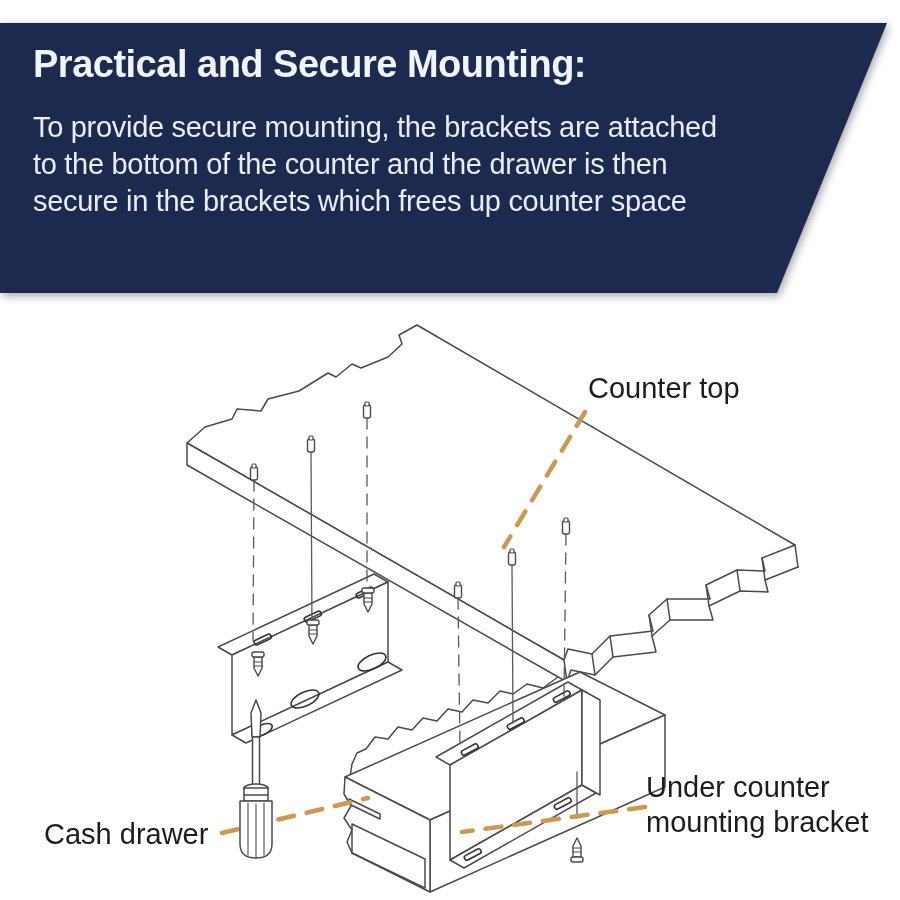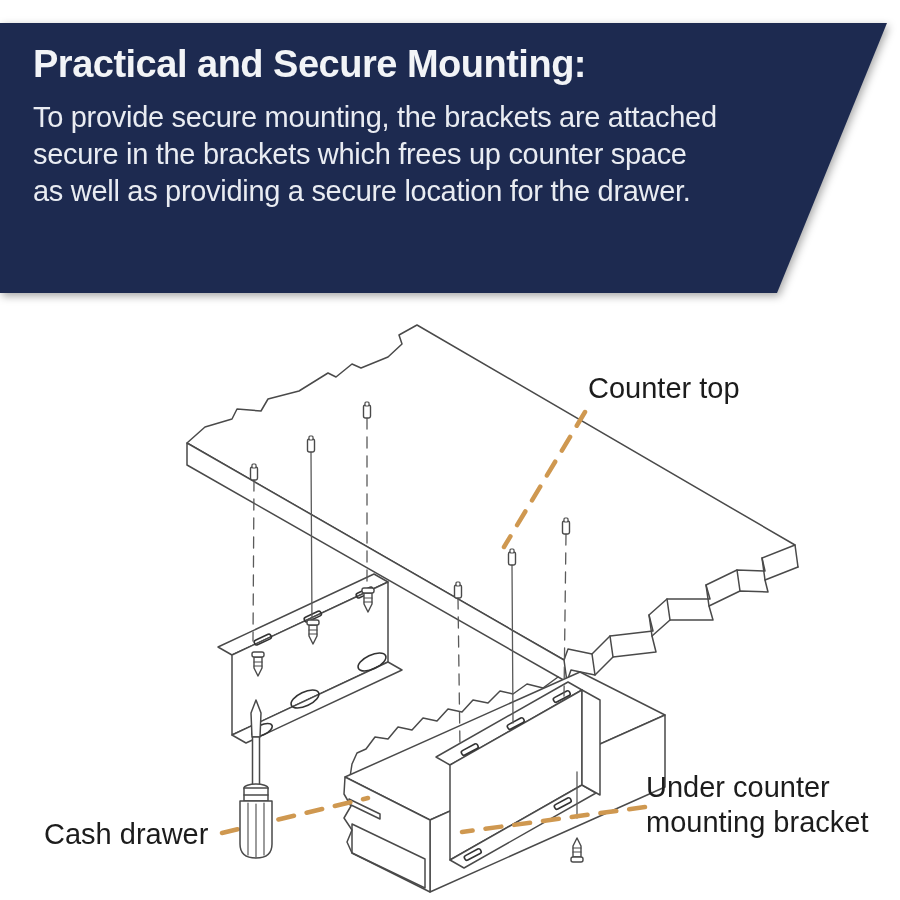--- a/index.html
+++ b/index.html
@@ -5,36 +5,36 @@
   html,body{margin:0;padding:0;background:#ffffff;}
   body{width:900px;height:900px;position:relative;overflow:hidden;
        font-family:"Liberation Sans",sans-serif;}
   .banner-wrap{position:absolute;top:23px;left:0;width:900px;height:270px;
        filter:drop-shadow(2px 3px 4px rgba(0,0,0,0.35));}
   .banner{width:100%;height:100%;background:#1d2a50;
        clip-path:polygon(0 0,887px 0,777px 270px,0 270px);
        box-sizing:border-box;padding:18px 0 0 33px;}
   .banner-title{color:#f2f4f7;font-size:38px;font-weight:bold;
        letter-spacing:-0.5px;line-height:46px;}
-  .banner-body{margin-top:12px;}
+  .banner-body{margin-top:22px;}
   .banner-line{color:#e9ecf2;font-size:29px;font-weight:normal;
        letter-spacing:-0.3px;line-height:37px;white-space:nowrap;}
   svg{position:absolute;top:0;left:0;}
   svg text{font-family:"Liberation Sans",sans-serif;font-size:29px;fill:#1c1c1c;}
 </style>
 </head>
 <body>
 
 <div class="banner-wrap">
   <div class="banner">
     <div class="banner-title">Practical and Secure Mounting:</div>
     <div class="banner-body">
       <div class="banner-line">To provide secure mounting, the brackets are attached</div>
+      <div class="banner-line">to the bottom of the counter and the drawer is then</div>
       <div class="banner-line">secure in the brackets which frees up counter space</div>
-      <div class="banner-line">as well as providing a secure location for the drawer.</div>
     </div>
   </div>
 </div>
 
 <svg width="900" height="900" viewBox="0 0 900 900" stroke-linejoin="round" stroke-linecap="round">
 
   <defs>
 
     <g id="hscrew">
       <rect x="-3.5" y="-13" width="7" height="13" rx="2" fill="#ffffff" stroke="#4a4a4a" stroke-width="1.4"></rect>

